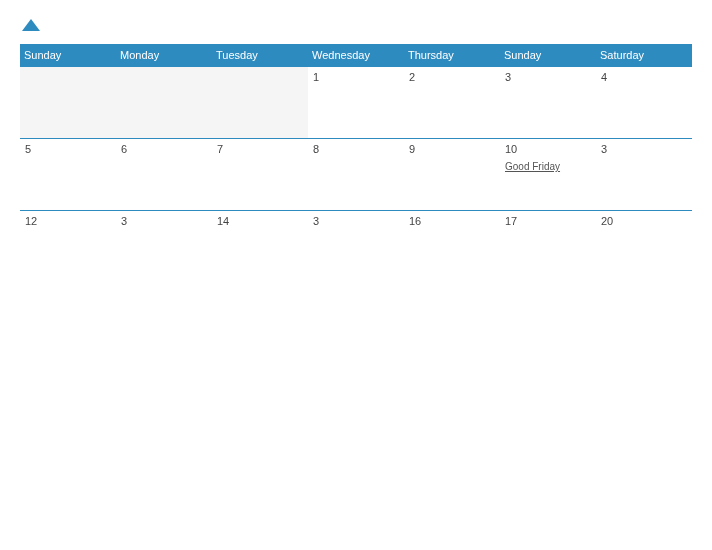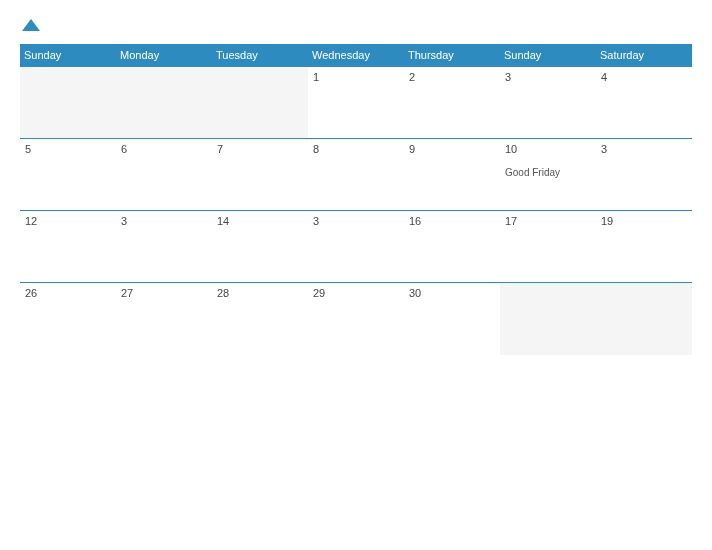--- a/index.html
+++ b/index.html
@@ -92,21 +92,22 @@
     .day-num {
       font-size: 11px;
       color: #444;
       display: block;
       margin-bottom: 2px;
     }
     .holiday {
       font-size: 10px;
       color: #555;
       display: block;
-      margin-top: 12px;
+      margin-top: 6px;
+      text-decoration: underline;
     }
     
     .row-even td { background: #f5f5f5; }
     .row-even td.empty { background: #ebebeb; }
     .row-odd td { background: #fff; }
   </style>
 </head>
 <body>
 
 <div class="page">
@@ -191,37 +192,18 @@
           <td>
             <span class="day-num">3</span>
           </td>
           <td>
             <span class="day-num">16</span>
           </td>
           <td>
             <span class="day-num">17</span>
           </td>
           <td>
-            <span class="day-num">19</span>
-          </td>
-        </tr>
-        <tr class="row-even">
-          <td>
-            <span class="day-num">26</span>
-          </td>
-          <td>
-            <span class="day-num">27</span>
-          </td>
-          <td>
-            <span class="day-num">28</span>
-          </td>
-          <td>
-            <span class="day-num">29</span>
-          </td>
-          <td>
-            <span class="day-num">30</span>
-          </td>
-          <td class="empty"></td>
-          <td class="empty"></td>
+            <span class="day-num">20</span>
+          </td>
         </tr>
       </tbody>
   </table>
 </div>
 
 </body></html>

